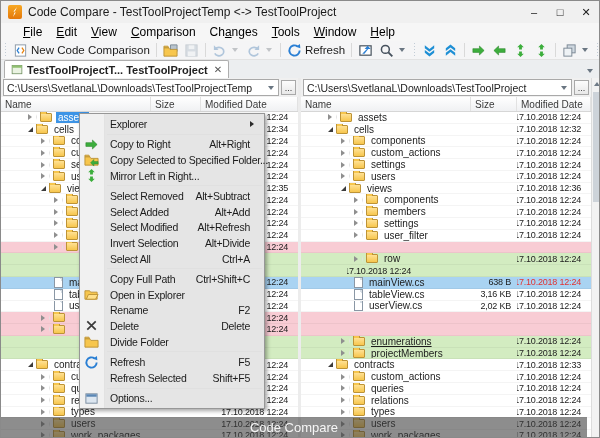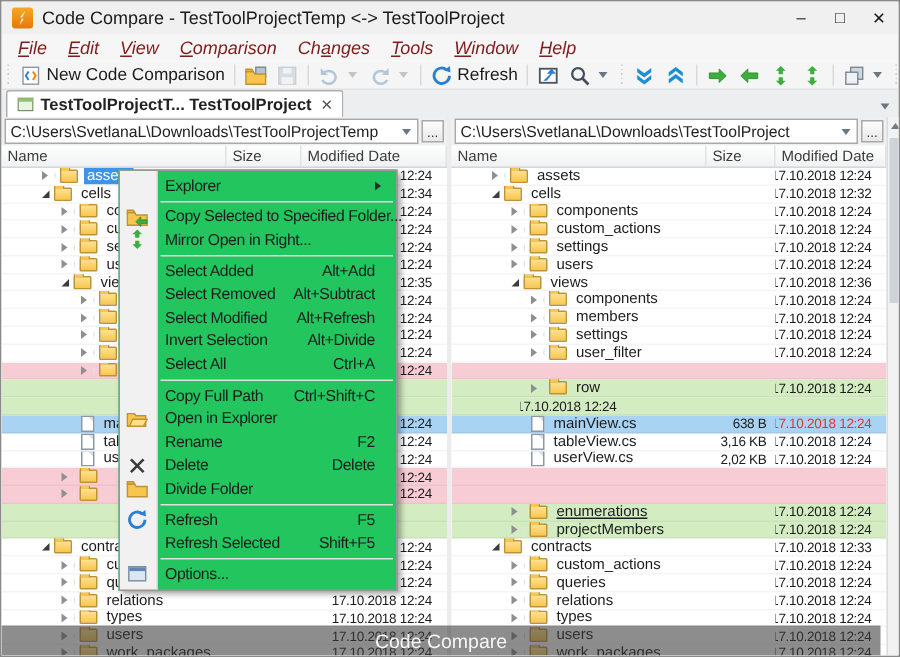--- a/index.html
+++ b/index.html
@@ -11,21 +11,21 @@
   .app-icon{width:14px;height:14px;margin:0 6px 0 7px;border-radius:2px;
             background:linear-gradient(#f7a823,#e4780a);position:relative;flex:none;}
   .app-icon::after{content:"";position:absolute;left:5px;top:2px;width:4px;height:10px;
             background:#fff;clip-path:polygon(100% 0,35% 55%,70% 55%,0 100%,45% 45%,10% 45%);}
   .title-text{font-size:12px;color:#1b1b1b;white-space:nowrap;}
   .win-controls{margin-left:auto;display:flex;height:100%;}
   .win-btn{width:26px;height:100%;display:flex;align-items:center;justify-content:center;
            font-size:11px;color:#1b1b1b;}
   
   .menubar{height:18px;background:#f6f6f6;display:flex;align-items:center;
-           font-size:12px;color:#7f1d1d;padding-left:4px;font-style:italic;}
+           font-size:12px;color:#000000;padding-left:15px;}
   .menu-item{padding:1px 7px;white-space:nowrap;}
   .menu-item u{text-decoration:underline;}
   
   .toolbar{height:19px;background:#f5f5f6;border-bottom:1px solid #e3e3e3;
            display:flex;align-items:center;font-size:11.5px;color:#1b1b1b;box-sizing:border-box;}
   .tb-grip{width:5px;height:14px;margin:0 2px;flex:none;
            background:repeating-linear-gradient(180deg,#c2ccd6 0 1px,transparent 1px 3px);
            background-size:1px 100%;background-position:2px 0;background-repeat:no-repeat;}
   .tb-sep{width:1px;height:14px;background:#d9d9d9;margin:0 3px;flex:none;}
   .tb-btn{display:flex;align-items:center;gap:3px;padding:1px 3px;flex:none;white-space:nowrap;}
@@ -89,21 +89,21 @@
   .nm{padding:0 2px;}
   .nm.selname{background:#3d94e6;color:#fff;}
   
   .vscroll{width:10px;background:#f2f2f2;border-left:1px solid #dcdcdc;flex:none;
            position:relative;box-sizing:border-box;}
   .vs-up{height:12px;display:flex;align-items:center;justify-content:center;}
   .vs-up::after{content:"";width:0;height:0;border-left:3px solid transparent;
            border-right:3px solid transparent;border-bottom:4px solid #6f7b87;}
   .vs-thumb{position:absolute;left:1px;right:1px;top:14px;height:110px;background:#cdd3d9;}
   
-  .ctxmenu{position:absolute;left:78px;top:112px;width:184px;background:#22c55e;
+  .ctxmenu{position:absolute;left:78px;top:112px;width:184px;background:#e5e5e5;
            border:1px solid #979797;box-shadow:2px 2px 4px rgba(0,0,0,0.35);
            padding:2px 0;z-index:50;font-size:10.5px;letter-spacing:-.25px;color:#1c1c1c;}
   .ctxmenu::before{content:"";position:absolute;left:0;top:0;bottom:0;width:24px;
            background:#f1f1f1;border-right:1px solid #e2e2e2;}
   .mi{height:15.6px;display:flex;align-items:center;position:relative;padding-right:6px;}
   .mi-ic{position:absolute;left:4px;width:15px;height:15px;}
   .mi-ic svg{width:15px;height:15px;display:block;}
   .mi-label{margin-left:30px;white-space:nowrap;}
   .mi-short{margin-left:auto;padding-right:8px;white-space:nowrap;}
   .mi-sub{width:0;height:0;border-top:3.5px solid transparent;border-bottom:3.5px solid transparent;
@@ -799,44 +799,53 @@
 
 <div class="ctxmenu" id="ctxmenu">
     <div class="mi">
       <span class="mi-label">Explorer</span>
       <span class="mi-sub"></span>
     </div>
     <div class="msep"></div>
     <div class="mi">
       <span class="mi-ic">
         <svg viewBox="0 0 16 16" xmlns="http://www.w3.org/2000/svg">
+          <path d="M2 6h7V3.2L14 8l-5 4.8V10H2z" fill="#3cae3c" stroke="#2c862c" stroke-width=".6"></path>
+        </svg>
+      </span>
+      <span class="mi-label">Copy to Right</span>
+      <span class="mi-short">Alt+Right</span>
+    </div>
+    <div class="mi">
+      <span class="mi-ic">
+        <svg viewBox="0 0 16 16" xmlns="http://www.w3.org/2000/svg">
           <path d="M1 5h5l1.3 1.8H15V14H1z" fill="#f7c64d" stroke="#bd9336" stroke-width="1"></path>
           <path d="M1 5V3.4h4.2l1 1.6z" fill="#f7c64d" stroke="#bd9336" stroke-width="1"></path>
           <path d="M7 11.5l3.5-3.5v2.2H15v2.6h-4.5V15z" fill="#3cae3c" stroke="#2c862c" stroke-width=".5"></path>
         </svg>
       </span>
       <span class="mi-label">Copy Selected to Specified Folder...</span>
     </div>
     <div class="mi">
       <span class="mi-ic">
         <svg viewBox="0 0 16 16" xmlns="http://www.w3.org/2000/svg">
           <path d="M6.5 7V4.5H4.5L8 1l3.5 3.5H9.5V7z" fill="#3cae3c"></path>
           <path d="M9.5 9v2.5h2L8 15l-3.5-3.5h2V9z" fill="#3cae3c"></path>
         </svg>
       </span>
-      <span class="mi-label">Mirror Open in Right...</span>
+      <span class="mi-label">Mirror Left in Right...</span>
     </div>
     <div class="msep"></div>
+    <div class="mi">
+      <span class="mi-label">Select Removed</span>
+      <span class="mi-short">Alt+Subtract</span>
+    </div>
     <div class="mi">
       <span class="mi-label">Select Added</span>
       <span class="mi-short">Alt+Add</span>
-    </div>
-    <div class="mi">
-      <span class="mi-label">Select Removed</span>
-      <span class="mi-short">Alt+Subtract</span>
     </div>
     <div class="mi">
       <span class="mi-label">Select Modified</span>
       <span class="mi-short">Alt+Refresh</span>
     </div>
     <div class="mi">
       <span class="mi-label">Invert Selection</span>
       <span class="mi-short">Alt+Divide</span>
     </div>
     <div class="mi">

